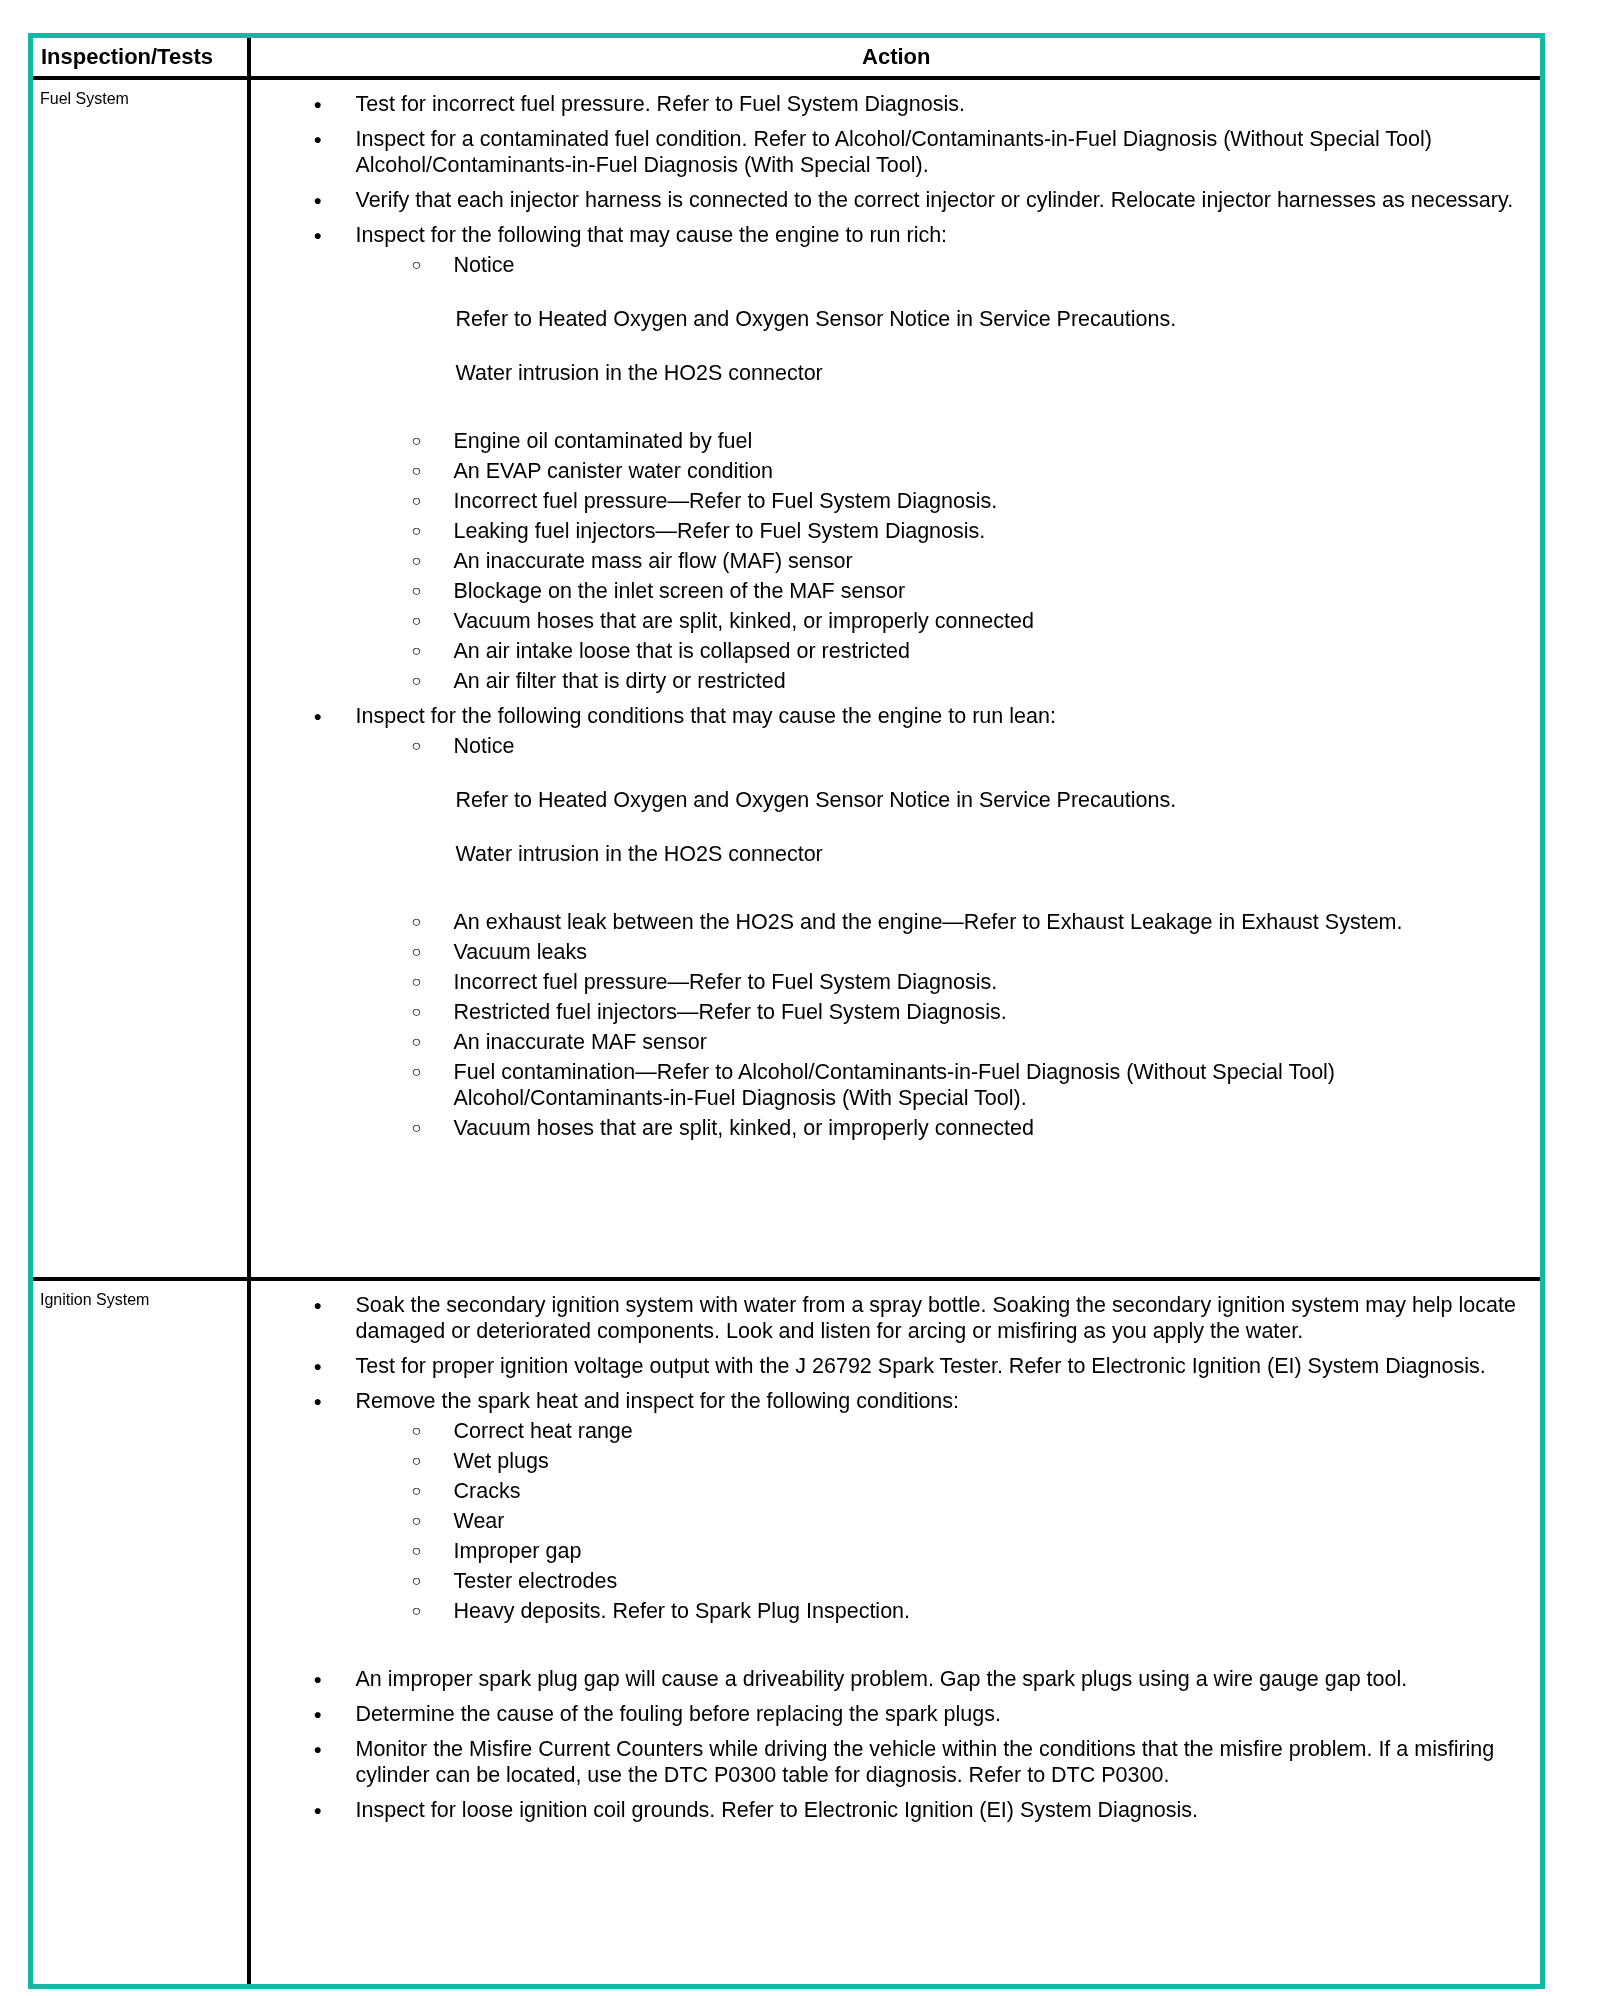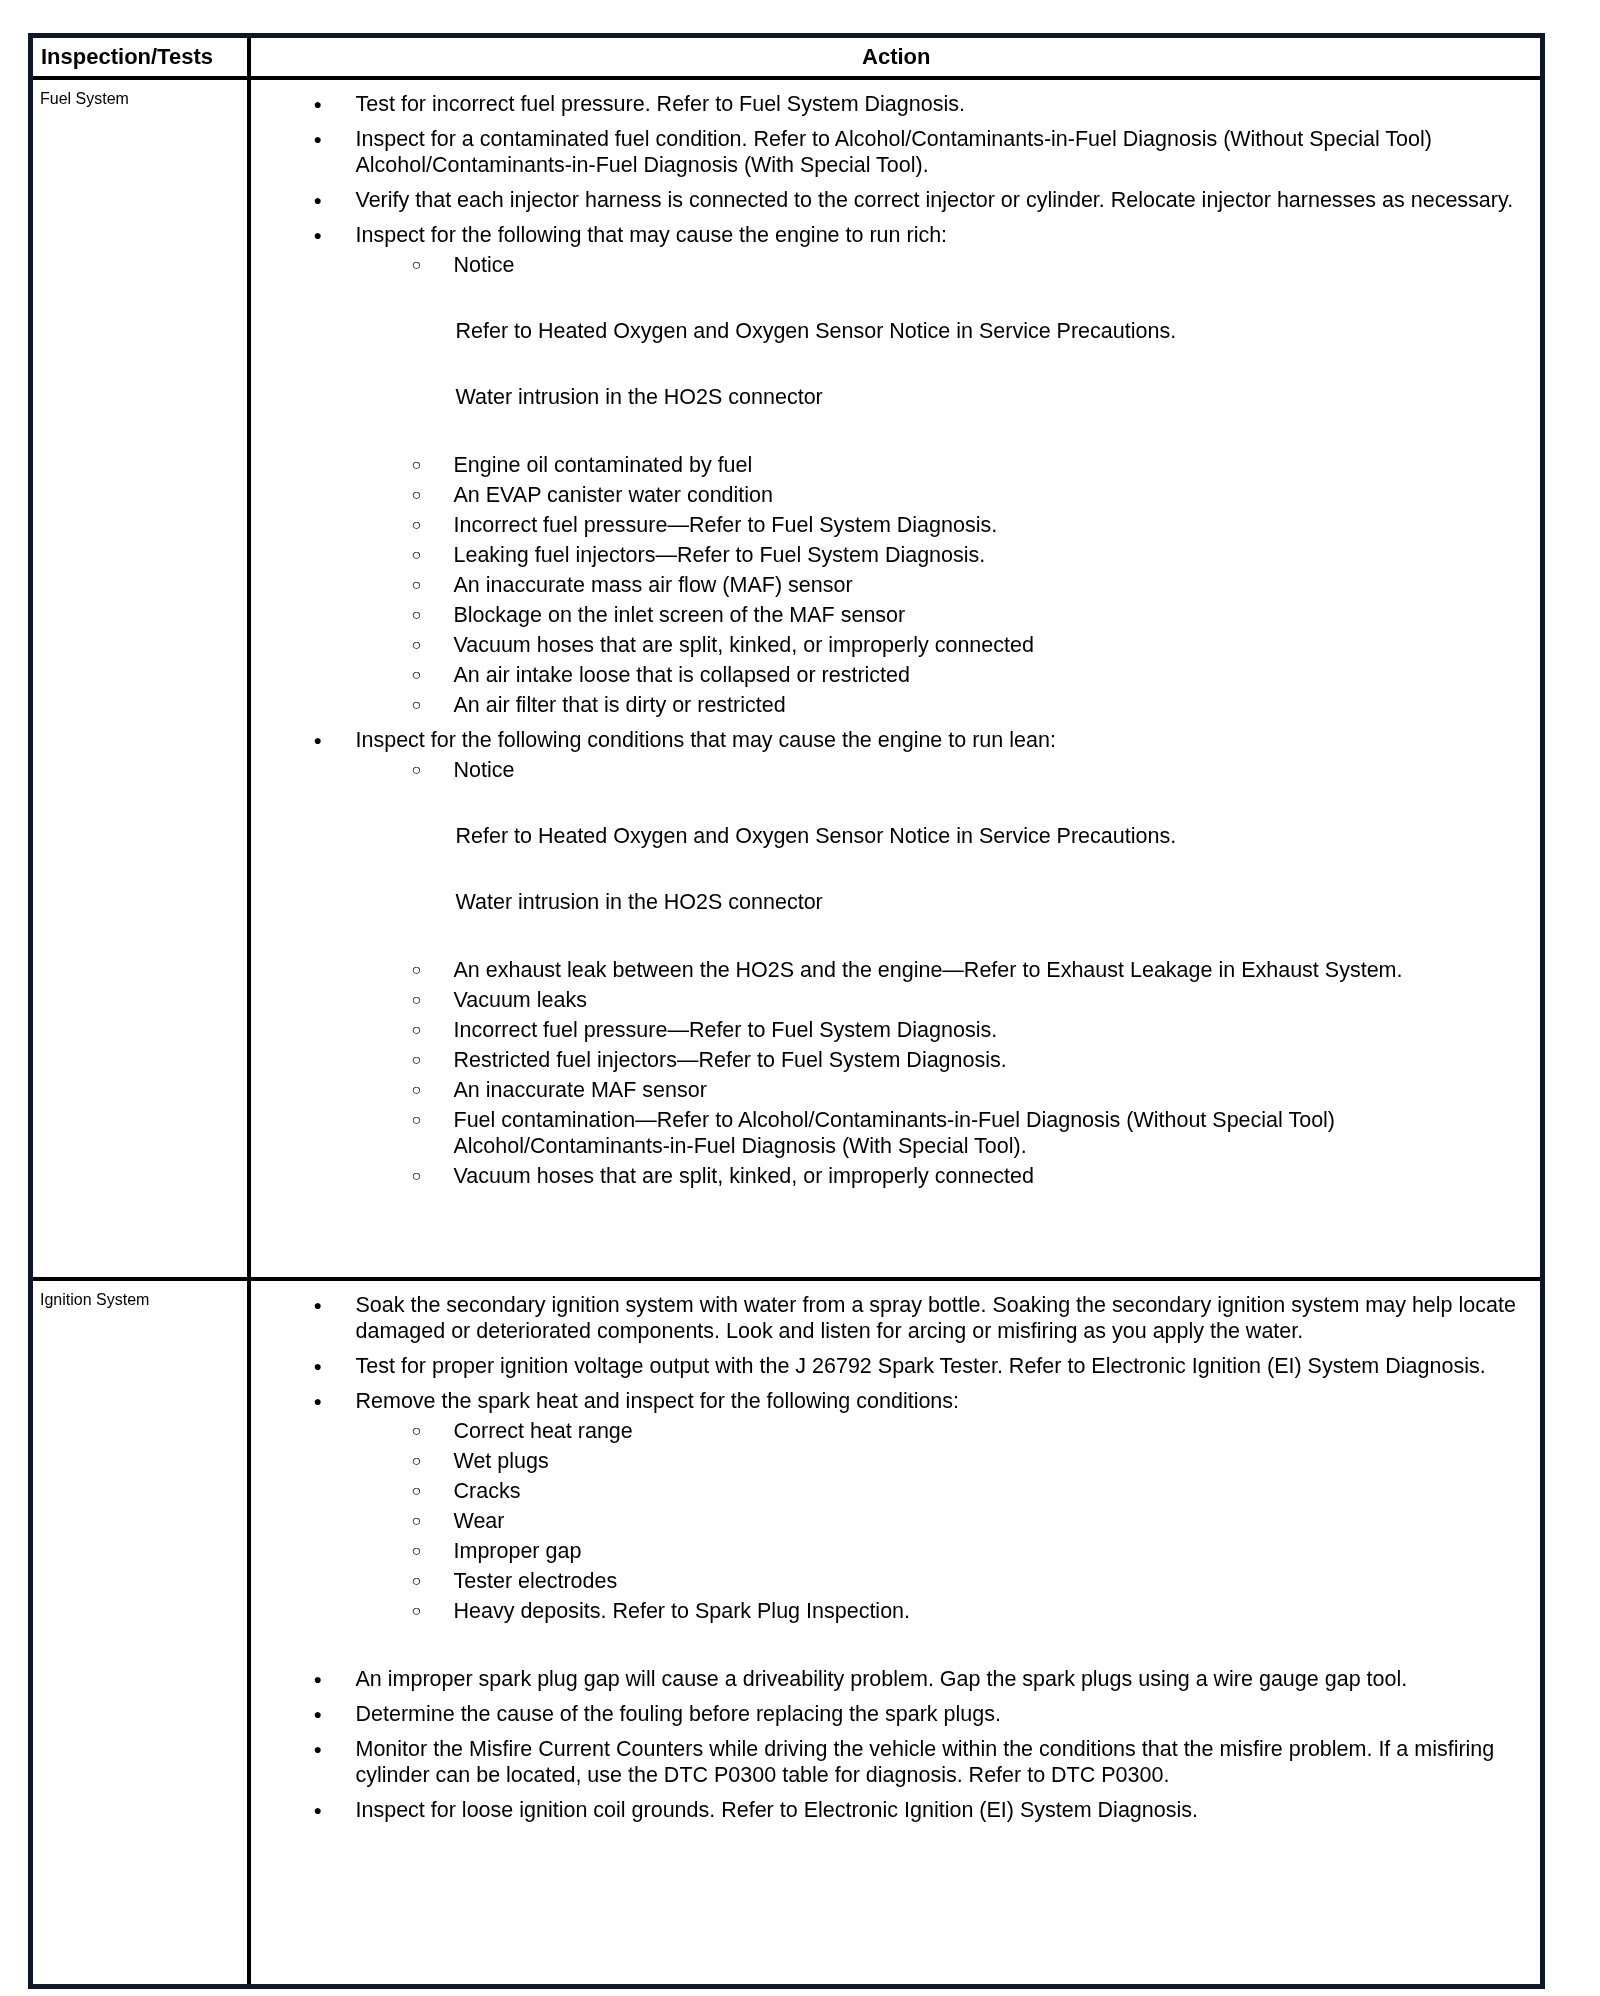--- a/index.html
+++ b/index.html
@@ -16,21 +16,21 @@
     position: relative;
     width: 1600px;
     height: 1996px;
     overflow: hidden;
   }
   table.diag-table {
     border-collapse: collapse;
     table-layout: fixed;
     width: 1517px;
     margin: 33px 0 0 28px;
-    border: 5px solid #0f172a;
+    border: 5px solid #14b8a6;
   }
   col.col-label { width: 218px; }
   th, td {
     border: 4px solid #000000;
     vertical-align: top;
     background: #ffffff;
   }
   th {
     font-size: 22px;
     font-weight: bold;
@@ -53,21 +53,21 @@
   tr.row-0 td { height: 1180px; }
   tr.row-1 td { height: 686px; }
 
   .item {
     display: flex;
     align-items: flex-start;
     margin-top: 8px;
   }
   .item.l1 { margin-left: 63px; margin-top: 9px; }
   .item.l2 { margin-left: 161px; margin-top: 4px; }
-  .item.p  { margin-left: 205px; margin-top: 40px; }
+  .item.p  { margin-left: 205px; margin-top: 28px; }
   .item.gap { margin-top: 42px; }
   .item:first-child { margin-top: 2px; }
   .marker {
     flex: 0 0 42px;
     width: 42px;
     line-height: 26px;
     text-align: left;
   }
   .marker.m-bullet { font-size: 14px; }
   .marker.m-circle { font-size: 16px; }

